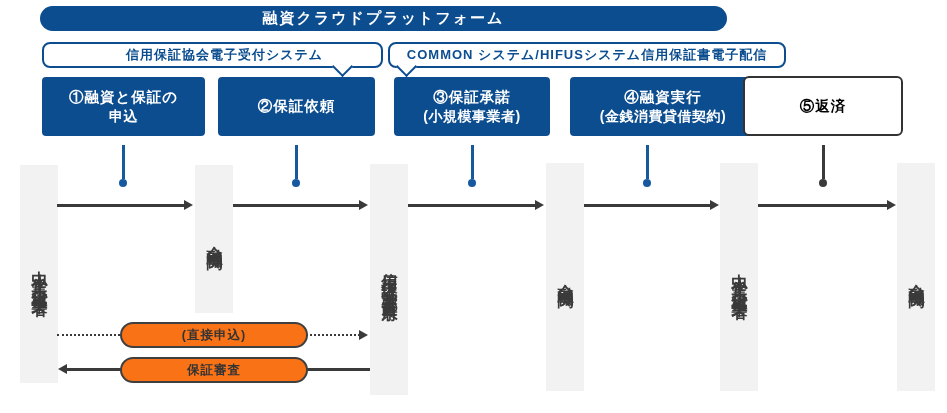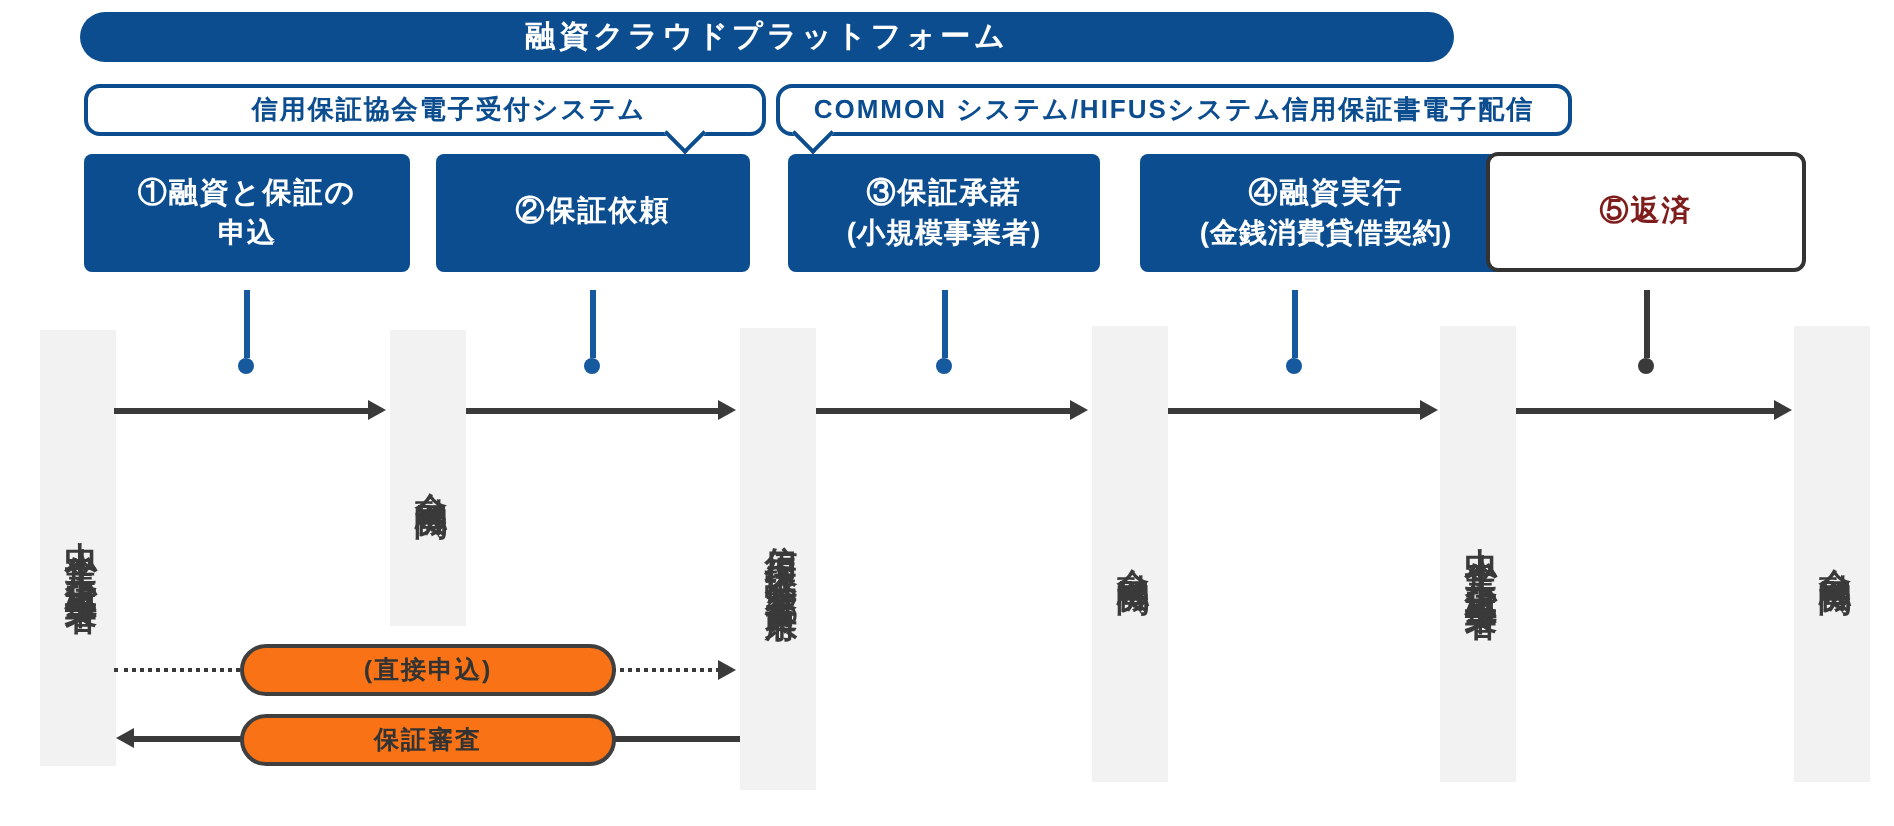--- a/index.html
+++ b/index.html
@@ -40,21 +40,21 @@
   }
   .step .l1{font-size:14.5px;letter-spacing:1px;}
   .step .l2{font-size:14px;letter-spacing:0.5px;}
   .step .l2:empty{display:none;}
   .step-1{left:42px;width:163px;}
   .step-2{left:218px;width:157px;}
   .step-3{left:394px;width:156px;}
   .step-4{left:570px;width:186px;}
   .step-5{
     left:743px;top:76px;width:160px;height:60px;background:#fff;
-    border:2px solid #333;border-radius:6px;color:#7f1d1d;
+    border:2px solid #333;border-radius:6px;color:#000000;
   }
   
   .vline{position:absolute;top:145px;width:3px;height:34px;background:var(--connector-blue,#17599f);}
   .vdot{position:absolute;top:179px;width:8px;height:8px;border-radius:50%;background:var(--connector-blue,#17599f);}
   .vline.dark,.vdot.dark{background:var(--line-dark,#3a3a3a);}
   
   .col{
     position:absolute;width:38px;background:var(--column-bg,#f2f2f2);
     display:flex;align-items:center;justify-content:center;
   }

